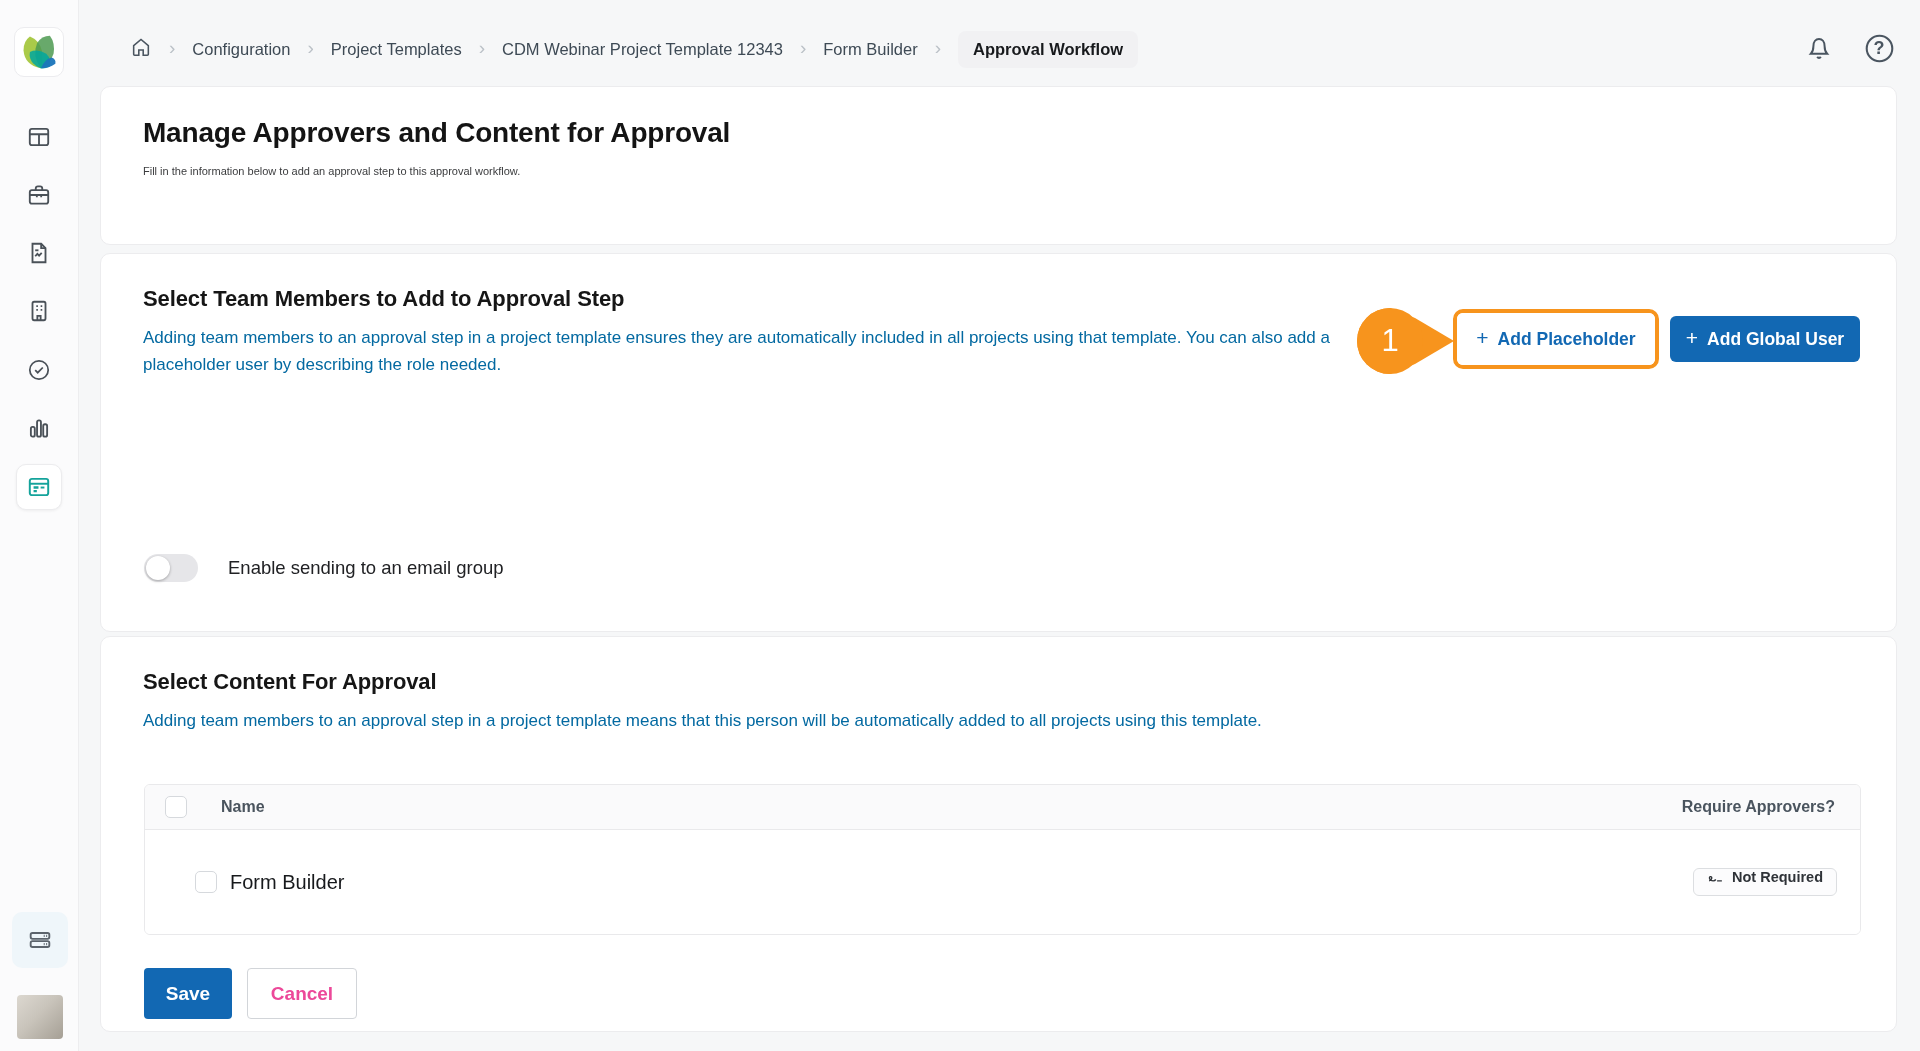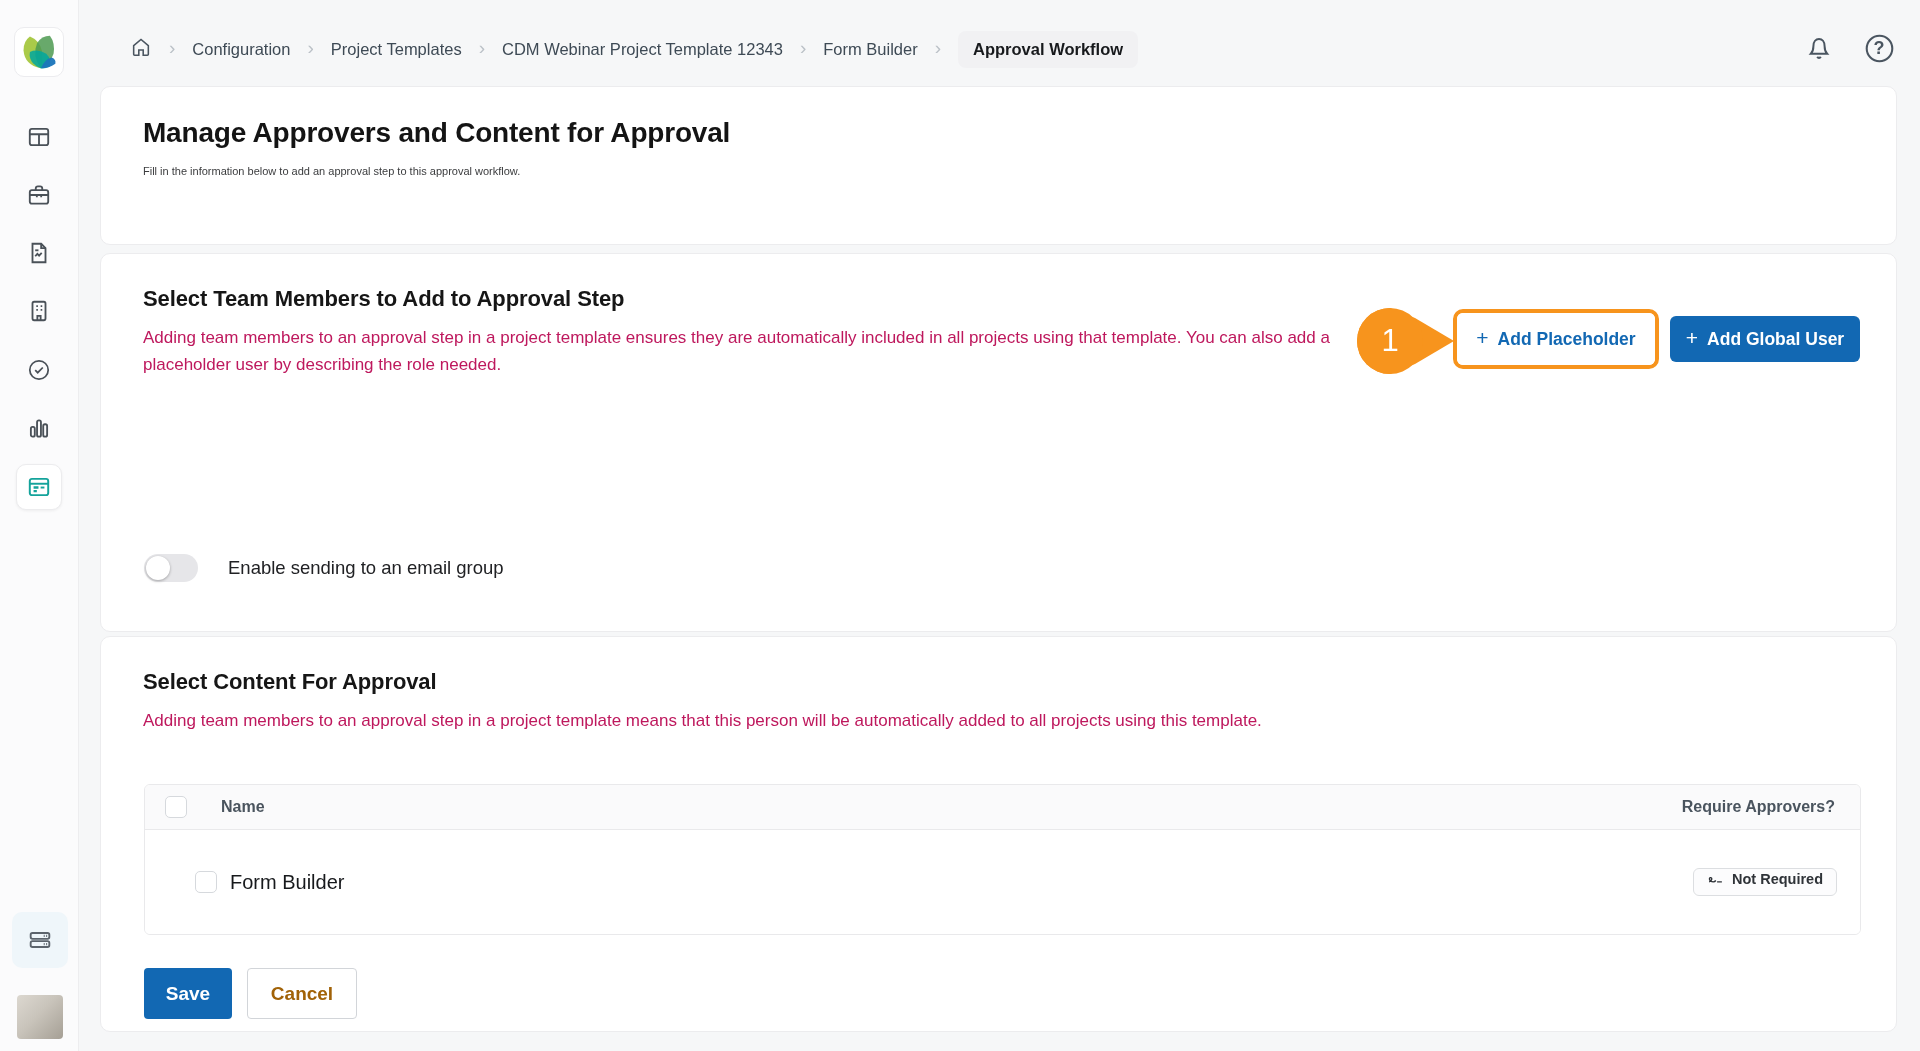--- a/index.html
+++ b/index.html
@@ -70,21 +70,21 @@
   .page-subtitle {
     position:absolute; left:42px; top:78px;
     font-size:11px; color:#3B3C3E;
   }
   .section-title {
     position:absolute; left:42px; top:32px;
     font-size:22px; font-weight:800; letter-spacing:-0.1px; color:#161616;
   }
   .section-desc {
     position:absolute; left:42px; top:70px;
-    font-size:17px; line-height:27px; color:#be185d; z-index:1; white-space:nowrap;
+    font-size:17px; line-height:27px; color:#0369a1; z-index:1; white-space:nowrap;
   }
   
   .btn-add-global {
     position:absolute; left:1569px; top:62px; width:190px; height:46px;
     background:#1268B3; color:#fff; border:none; border-radius:6px;
     font-family:inherit; font-size:17.5px; font-weight:700; cursor:pointer;
     display:flex; align-items:center; justify-content:center; gap:9px; z-index:4;
   }
   .annotation-box {
     position:absolute; left:1352px; top:55px; width:206px; height:60px;
@@ -131,33 +131,33 @@
   .th-sign { position:absolute; right:25px; font-size:16px; font-weight:700; color:#4A545E; }
   .trow { height:104px; display:flex; align-items:center; position:relative; background:#fff; }
   .cell-name { margin-left:85px; font-size:20px; color:#17191C; font-weight:500; }
   .checkbox {
     width:22px; height:22px; background:#fff; border:1.5px solid #D6D9DD; border-radius:5px;
     cursor:pointer; flex:none;
   }
   .cb-head { position:absolute; left:20px; }
   .cb-row  { position:absolute; left:50px; }
   .badge {
-    position:absolute; right:23px; height:28px; padding:8px 13px;
+    position:absolute; right:23px; height:28px; padding:0 13px;
     background:#FCFCFD; border:1px solid #DCDEE1; border-radius:6px;
-    display:flex; align-items:flex-end; gap:8px; cursor:pointer;
+    display:flex; align-items:flex-start; gap:8px; cursor:pointer;
   }
   .badge-label { font-size:14.5px; font-weight:700; color:#2F3338; }
   .btn-save {
     position:absolute; left:43px; top:331px; width:88px; height:51px;
     background:#1268B3; color:#fff; border:none; border-radius:4px;
     font-family:inherit; font-size:19px; font-weight:700; cursor:pointer;
   }
   .btn-cancel {
     position:absolute; left:146px; top:331px; width:110px; height:51px;
-    background:#fff; color:#a16207; border:1px solid #D2D5D9; border-radius:4px;
+    background:#fff; color:#ec4899; border:1px solid #D2D5D9; border-radius:4px;
     font-family:inherit; font-size:19px; font-weight:700; cursor:pointer;
   }
   .help-q { font-size:18px; font-weight:600; color:#4A5560; position:absolute; }
 </style>
 </head>
 <body>
 
 <aside class="sidebar">
   <div class="logo-card">
     <svg width="40" height="40" viewBox="0 0 44 44">

